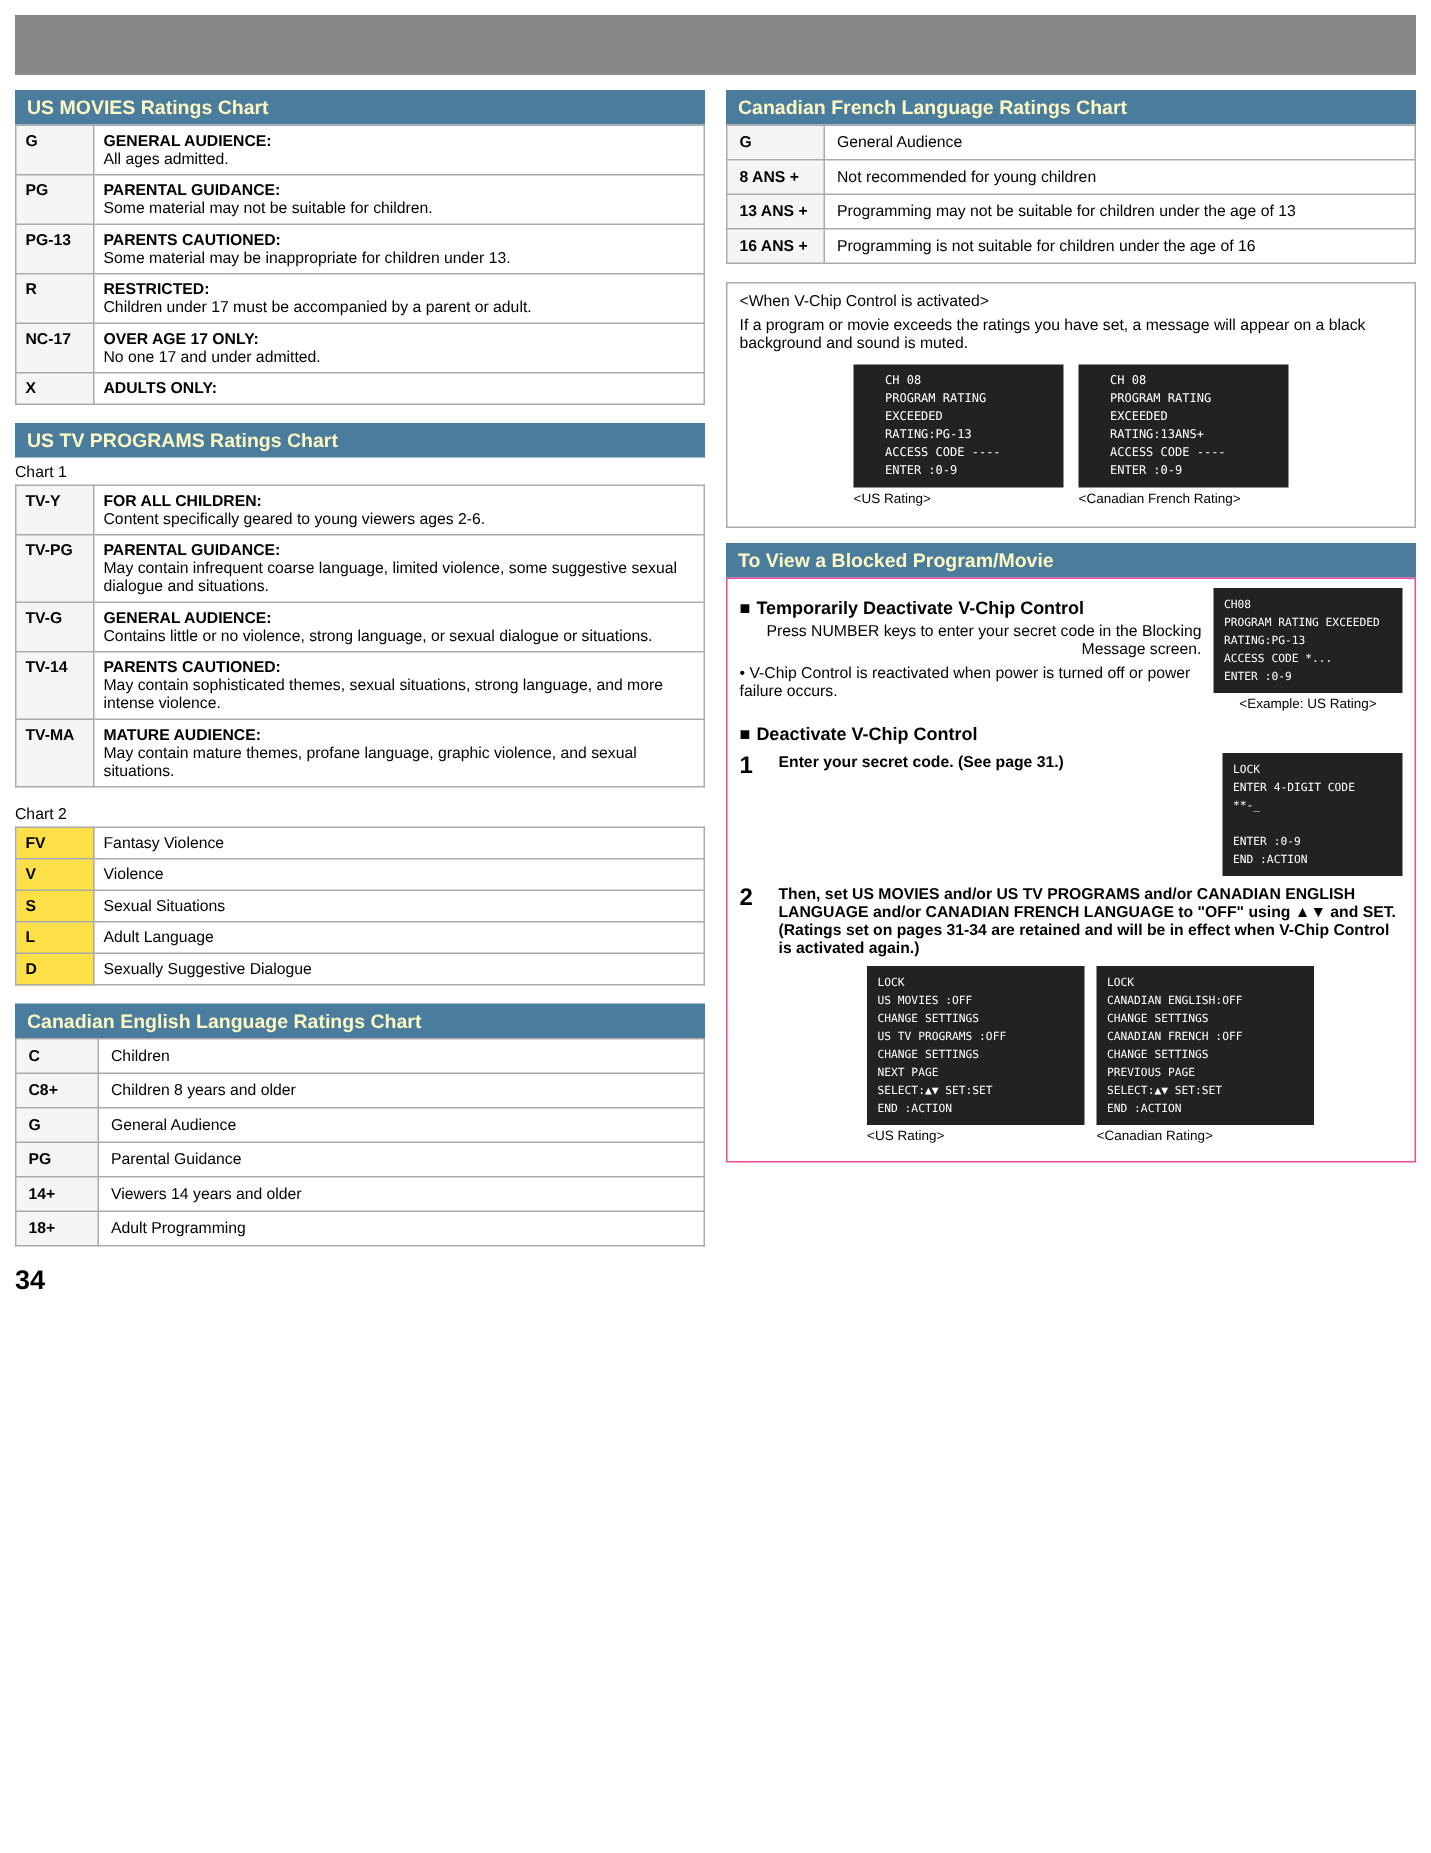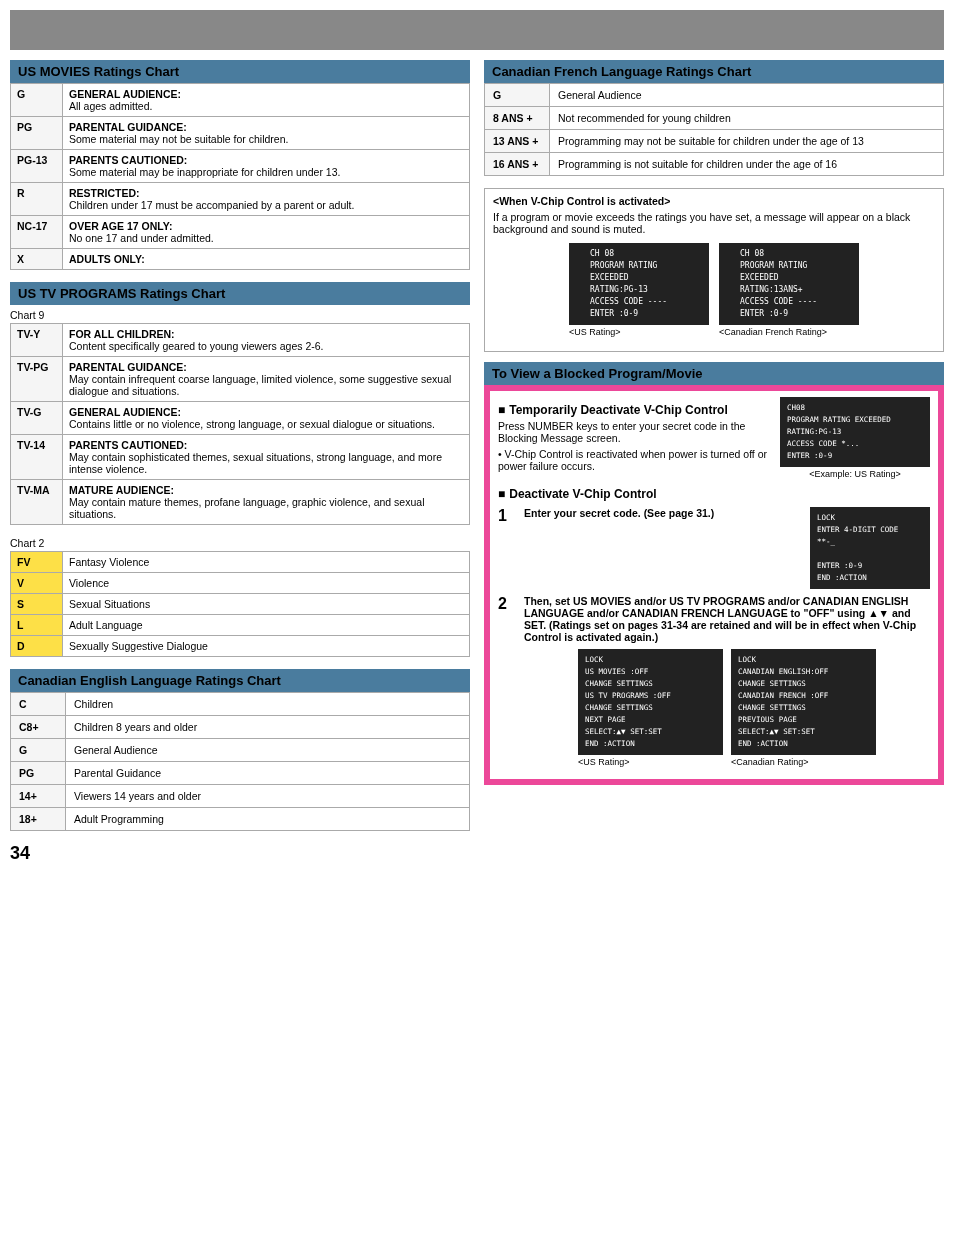--- a/index.html
+++ b/index.html
@@ -32,21 +32,21 @@
     .left-col {
       width: 460px;
       flex-shrink: 0;
     }
     .right-col {
       flex: 1;
     }
     
     .section-header {
       background: #4a7c9e;
-      color: #000000;
+      color: #fef9c3;
       font-size: 13px;
       font-weight: bold;
       padding: 4px 8px;
       margin-bottom: 0;
     }
     
     .ratings-table {
       width: 100%;
       border-collapse: collapse;
       border: 1px solid #aaa;
@@ -108,21 +108,21 @@
       width: 140px;
       line-height: 1.5;
     }
     .screen-label {
       text-align: left;
       font-size: 9px;
       margin-top: 2px;
     }
     
     .blocked-section {
-      border: 6px solid #ec4899;
+      border: 1px solid #ec4899;
       padding: 6px 8px;
       margin-bottom: 12px;
     }
     .subsection-header {
       font-size: 12px;
       font-weight: bold;
       margin: 6px 0 3px 0;
       display: flex;
       align-items: center;
       gap: 4px;
@@ -197,21 +197,21 @@
       font-size: 18px;
       font-weight: bold;
       margin-top: 8px;
     }
     .vchip-screen {
       background: #222;
       color: #fff;
       font-family: monospace;
       font-size: 7.5px;
       padding: 5px 7px;
-      width: 150px;
+      width: 126px;
       line-height: 1.6;
     }
   </style>
 </head>
 <body>
 
 <div class="page-wrapper">
 
   <div class="top-bar"></div>
 
@@ -245,21 +245,21 @@
             <tr>
               <td>X</td>
               <td>
                 <span class="label">ADULTS ONLY:</span>
               </td>
             </tr>
           </tbody>
       </table>
 
       <div class="section-header">US TV PROGRAMS Ratings Chart</div>
-      <p class="chart-label">Chart 9</p>
+      <p class="chart-label">Chart 1</p>
       <table class="ratings-table">
         <tbody id="us-tv-chart1-tbody">
             <tr>
               <td>TV-Y</td>
               <td><span class="label">FOR ALL CHILDREN:</span>Content specifically geared to young viewers ages 2-6.</td>
             </tr>
             <tr>
               <td>TV-PG</td>
               <td><span class="label">PARENTAL GUIDANCE:</span>May contain infrequent coarse language, limited violence, some suggestive sexual dialogue and situations.</td>
             </tr>
@@ -354,21 +354,21 @@
               <td>Programming may not be suitable for children under the age of 13</td>
             </tr>
             <tr>
               <td>16 ANS +</td>
               <td>Programming is not suitable for children under the age of 16</td>
             </tr>
           </tbody>
       </table>
 
       <div class="blocking-inner">
-        <p style="font-weight:bold; font-size:10.5px; margin-bottom:4px;">&lt;When V-Chip Control is activated&gt;</p>
+        <p style="font-weight:normal; font-size:10.5px; margin-bottom:4px;">&lt;When V-Chip Control is activated&gt;</p>
         <p style="font-size:10.5px; margin-bottom:6px;">If a program or movie exceeds the ratings you have set, a message will appear on a black background and sound is muted.</p>
         <div class="blocking-screens">
           <div>
             <div class="screen-box">
               <div>CH 08</div>
               <div>PROGRAM RATING EXCEEDED</div>
               <div>RATING:PG-13</div>
               <div>ACCESS CODE    ----</div>
               <div>ENTER :0-9</div>
             </div>
@@ -386,21 +386,21 @@
           </div>
         </div>
       </div>
 
       <div class="section-header" style="margin-top:10px;">To View a Blocked Program/Movie</div>
       <div class="blocked-section">
 
         <div style="display:flex; gap:8px; align-items:flex-start;">
           <div style="flex:1;">
             <div class="subsection-header">Temporarily Deactivate V-Chip Control</div>
-            <p style="font-size:10.5px; margin-bottom:4px;">Press NUMBER keys to enter your secret code in the Blocking Message screen.</p>
+            <p style="font-size:10.5px; margin-bottom:4px;text-align:right;">Press NUMBER keys to enter your secret code in the Blocking Message screen.</p>
             <p style="font-size:10.5px;">• V-Chip Control is reactivated when power is turned off or power failure occurs.</p>
           </div>
           <div class="step-screen-area">
             <div class="vchip-screen">
               <div>CH08</div>
               <div>PROGRAM RATING EXCEEDED</div>
               <div>RATING:PG-13</div>
               <div>ACCESS CODE    *...</div>
               <div>ENTER :0-9</div>
             </div>

